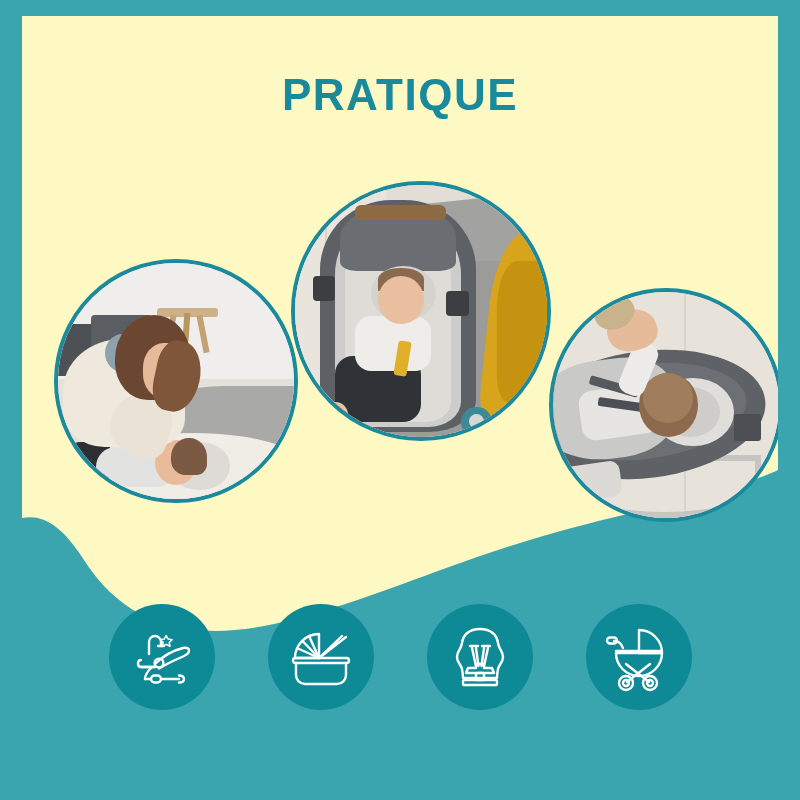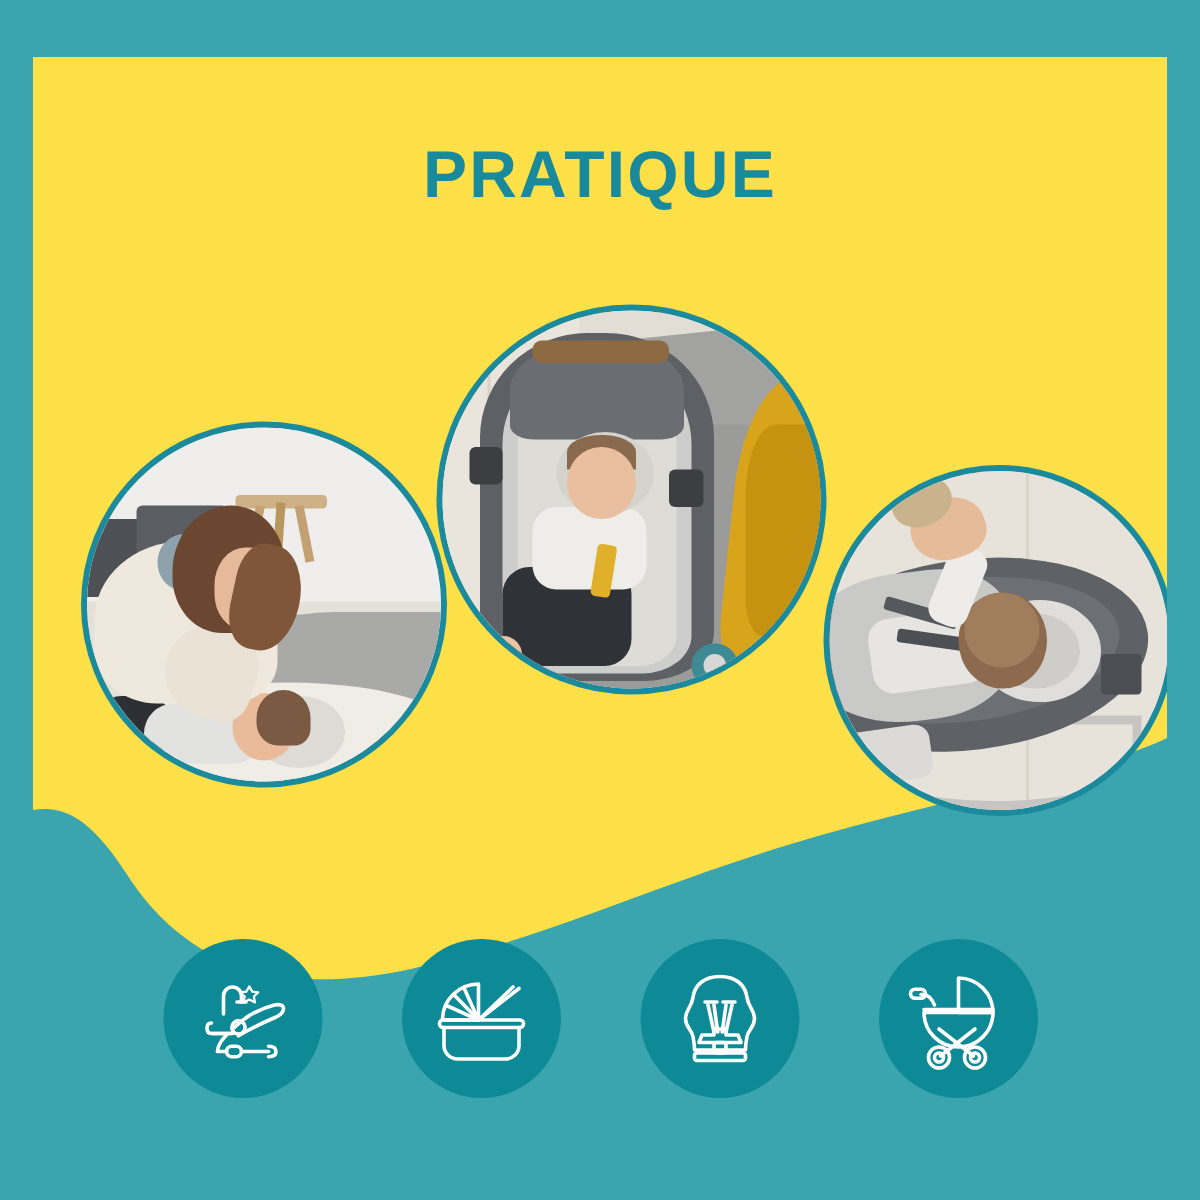--- a/index.html
+++ b/index.html
@@ -12,23 +12,23 @@
 
   
   #page {
     position: relative;
     width: 800px; height: 800px;
     background: #3aa5ae;
     overflow: hidden;
   }
   #inner {
     position: absolute;
-    left: 22px; top: 38px;
+    left: 22px; top: 16px;
     width: 756px; height: 756px;
-    background: #fde047;
+    background: #fef9c3;
     overflow: hidden;
   }
 
   
   #title {
     position: absolute;
     left: 0; top: 54px;
     width: 756px;
     text-align: center;
     font-size: 44px;

